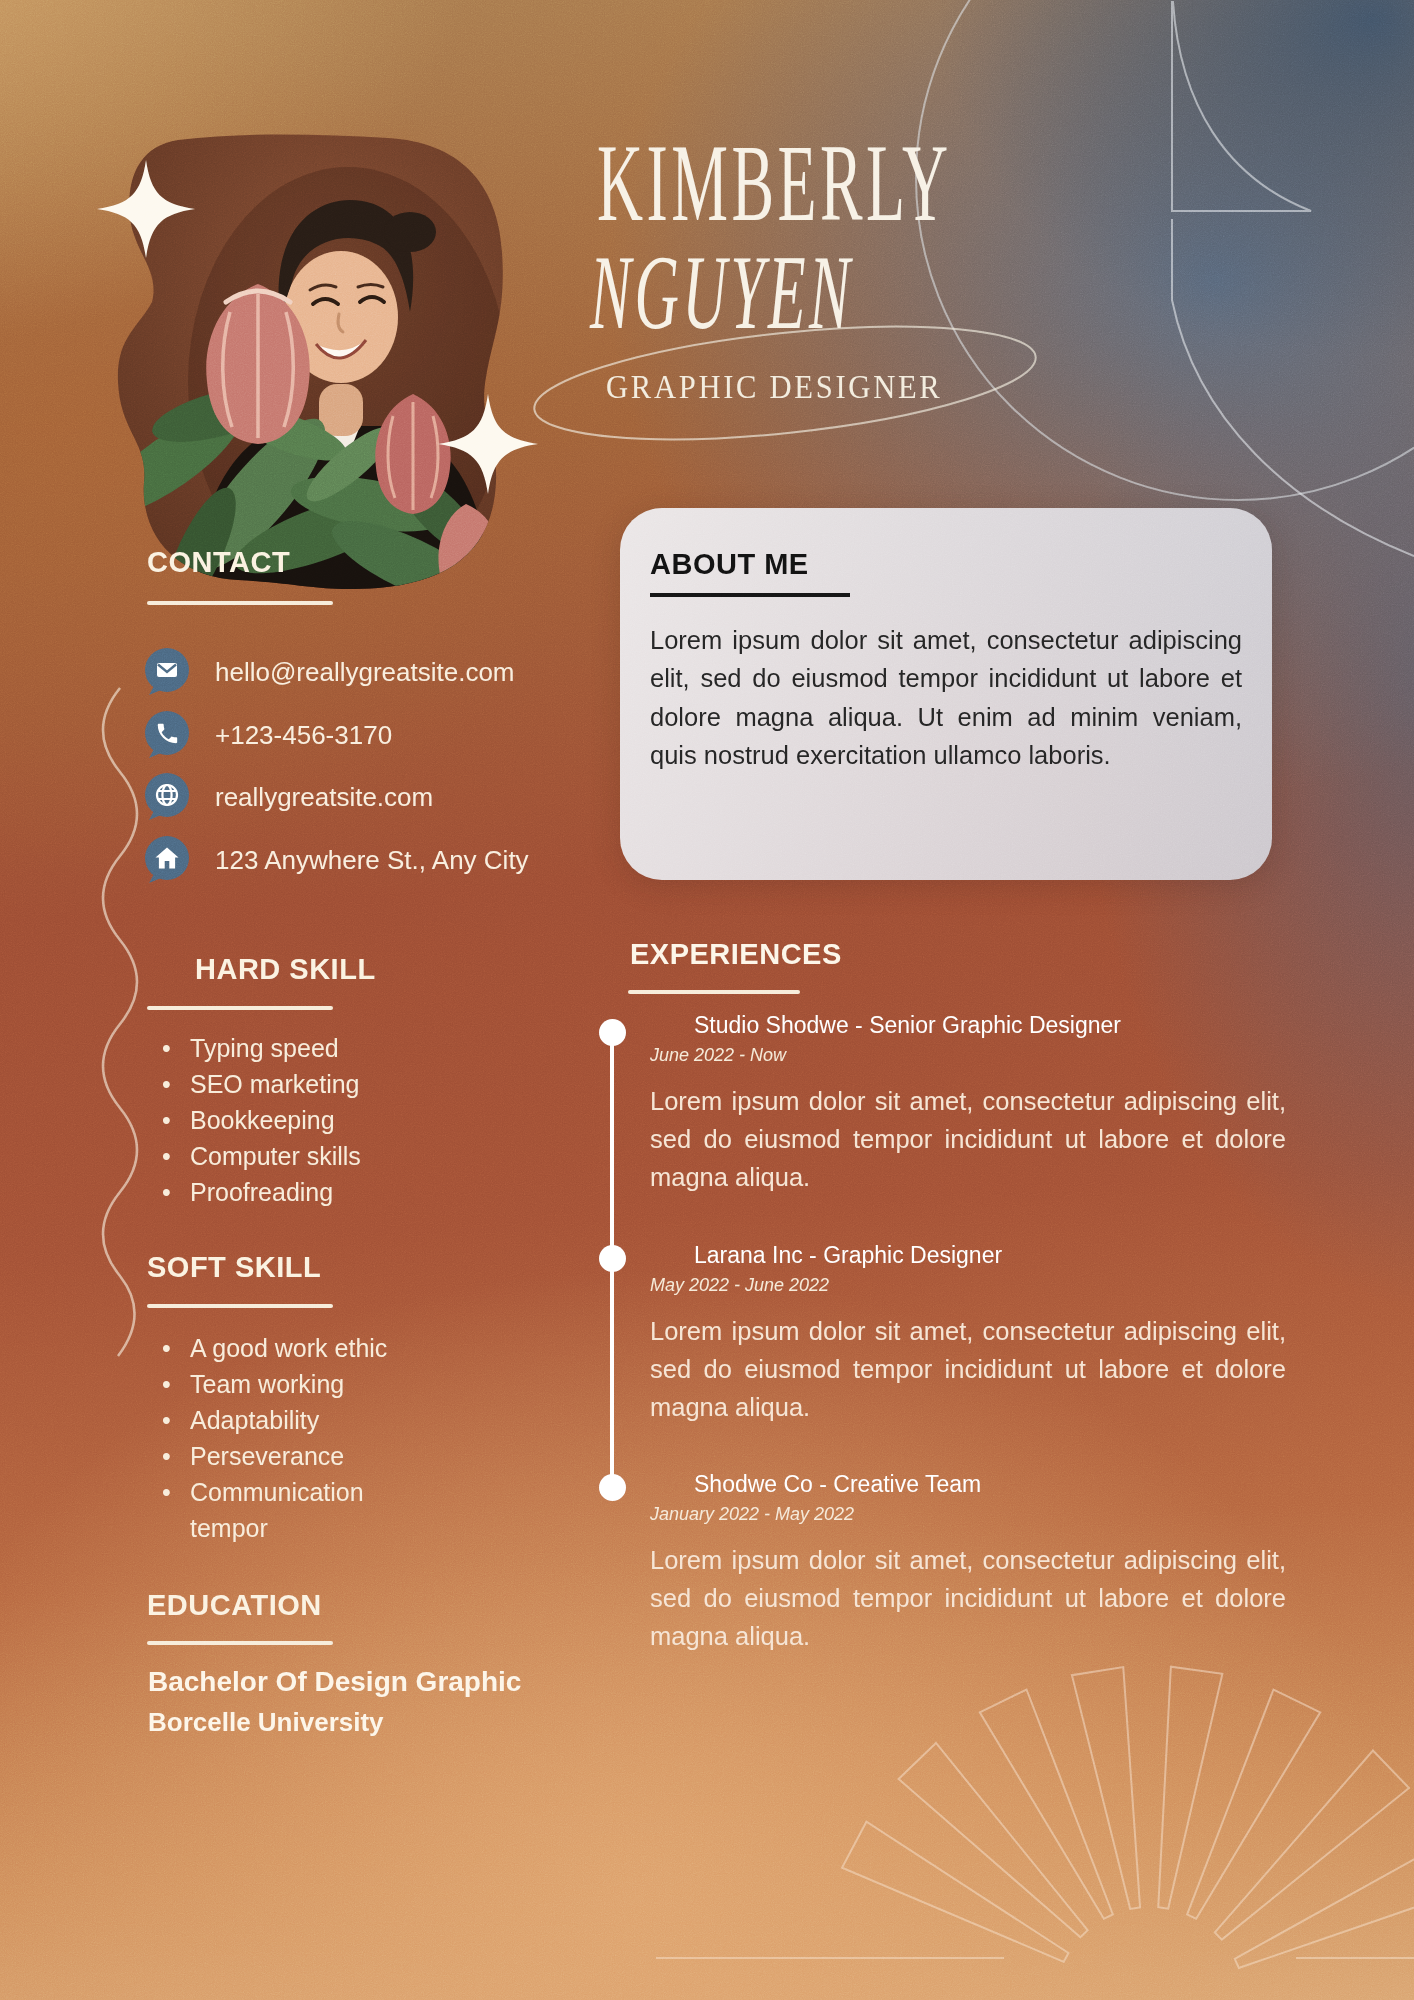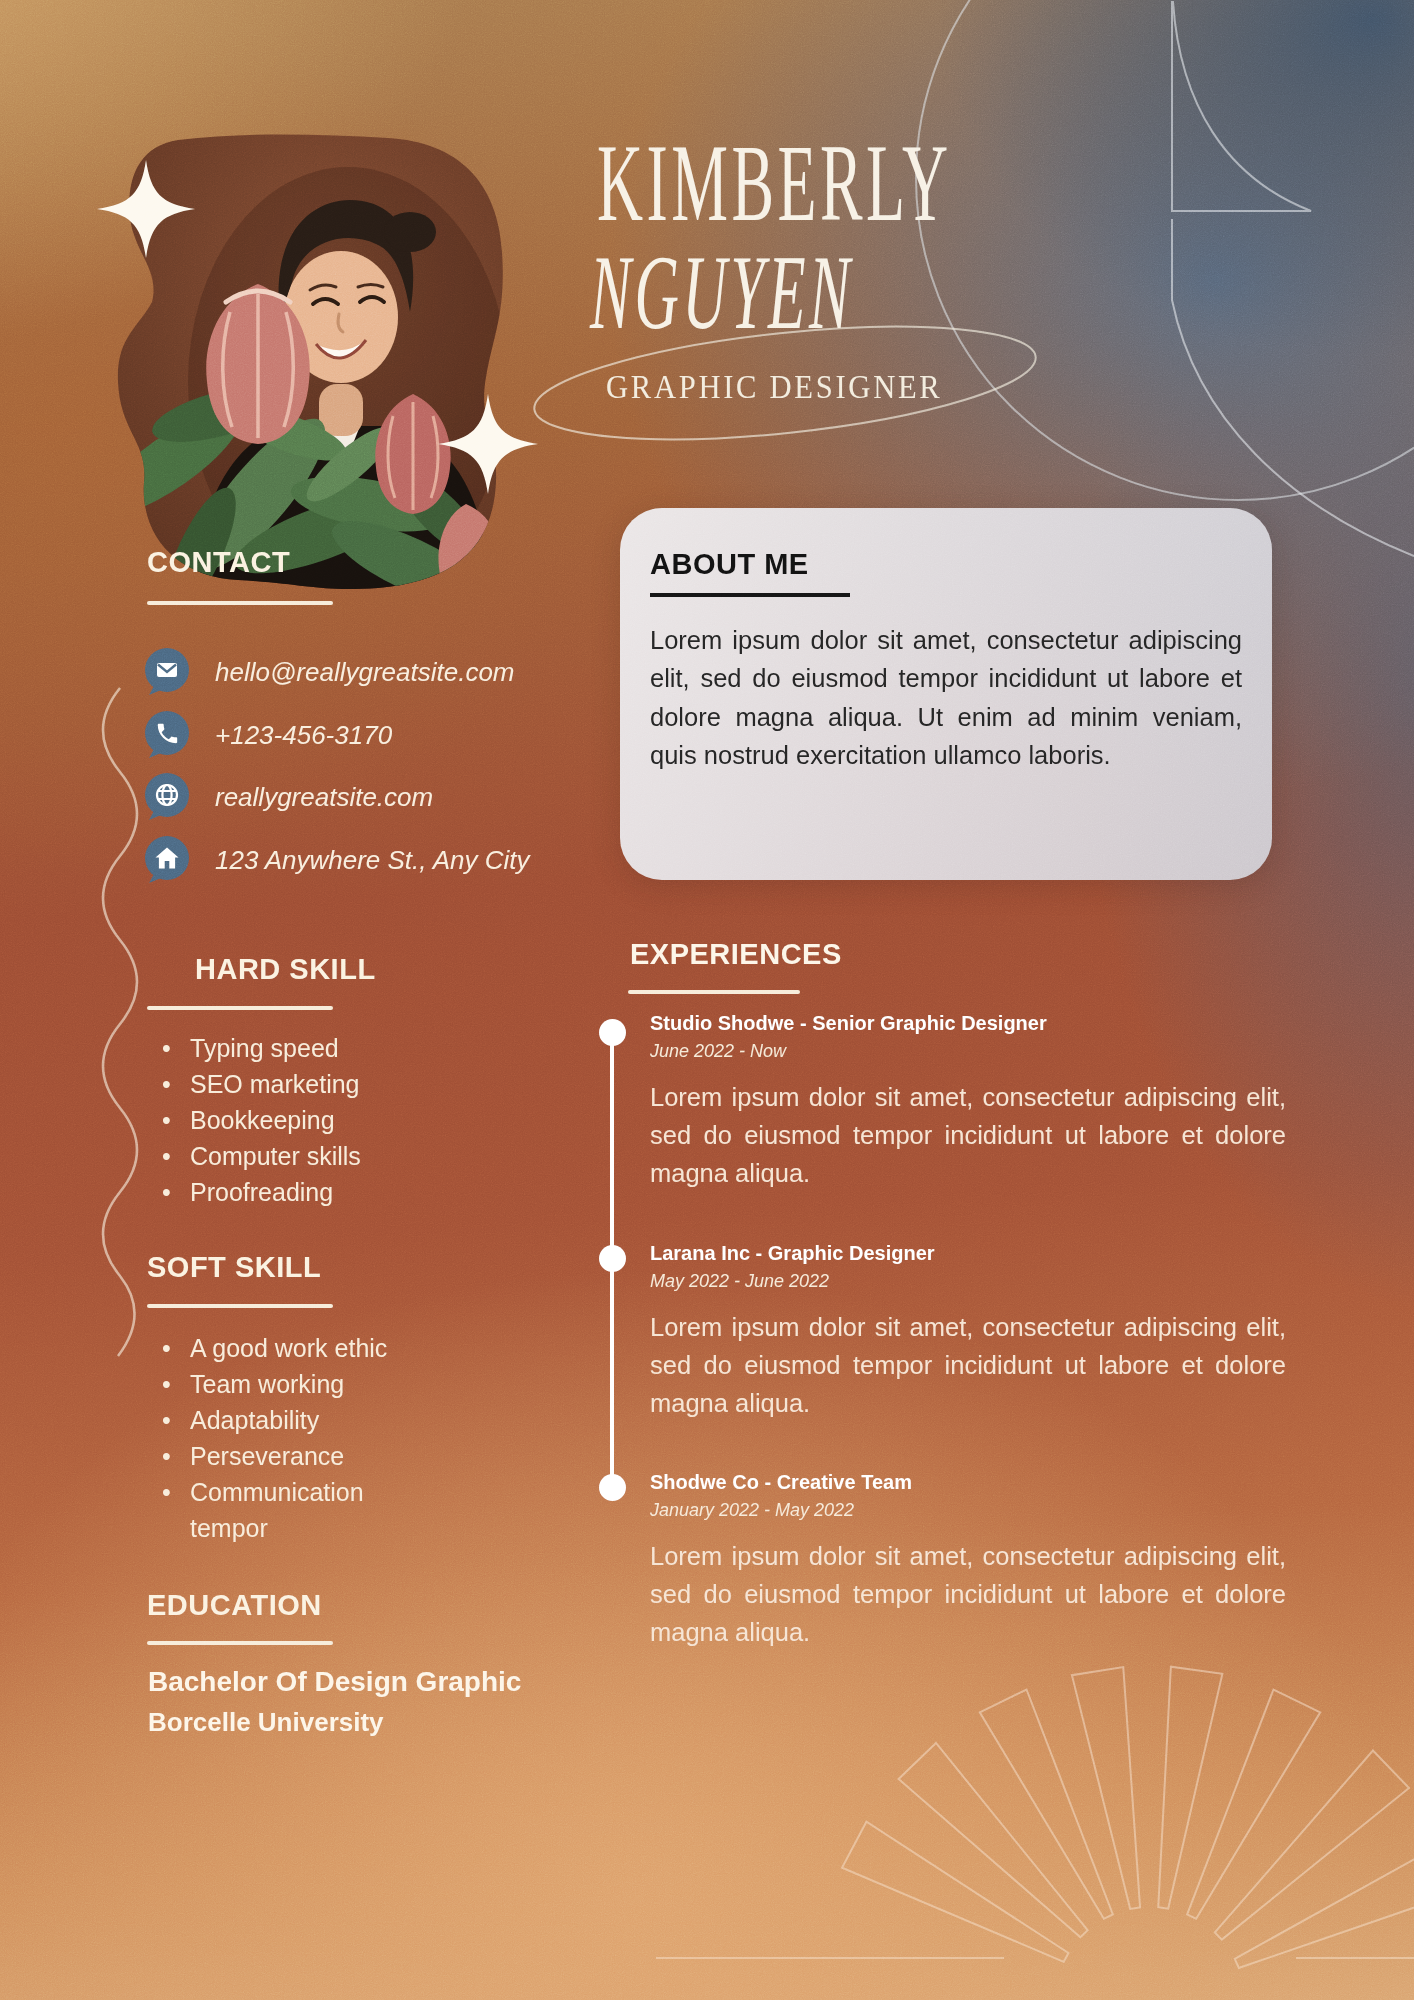--- a/index.html
+++ b/index.html
@@ -28,21 +28,21 @@
   .job-title {
     font-family:"Liberation Serif", serif; color:#f3ecdd; font-size:34px;
     letter-spacing:3px; transform:scaleX(.9); transform-origin:left top; white-space:nowrap;
   }
 
   
   .sec-h { color:#fbf2e0; font-size:29px; font-weight:bold; letter-spacing:.5px; white-space:nowrap; }
   .sec-rule { height:3.5px; background:#f7ecd9; border-radius:2px; }
 
   
-  .c-row { display:flex; align-items:center; height:48px;font-style:italic; }
+  .c-row { display:flex; align-items:center; height:48px; }
   .c-icon { width:46px; height:48px; flex:0 0 46px; }
   .c-text { margin-left:24px; color:#f9eedd; font-size:26px; white-space:nowrap; }
 
   
   .skill-list { width:270px; }
   .skill-item { position:relative; padding-left:42px; color:#f8ecd9; font-size:25px; line-height:36px; }
   .skill-item::before { content:"•"; position:absolute; left:14px; top:0; color:#f8ecd9; }
 
   
   .edu-degree { color:#fdf6e8; font-size:28px; font-weight:bold; line-height:40px; white-space:nowrap; }
@@ -58,21 +58,21 @@
   }
   .about-h { color:#121212; font-size:29px; font-weight:bold; letter-spacing:.5px; }
   .about-rule { width:200px; height:3.5px; background:#151515; margin-top:12px; }
   .about-body {
     margin-top:24px; width:592px; color:#242424; font-size:25.5px; line-height:38.5px;
     text-align:justify;
   }
 
   
   .exp-entry { width:636px; }
-  .exp-title { color:#ffffff; font-size:20px; font-weight:bold; white-space:nowrap; }
+  .exp-title { color:#ffffff; font-size:23px; font-weight:normal; white-space:nowrap;margin-left:44px; }
   .exp-period { color:#f6e9d6; font-size:18px; font-style:italic; margin-top:6px; }
   .exp-body { margin-top:16px; color:#f6e4d2; font-size:25.5px; line-height:38px; text-align:justify; }
   .tl-line { left:610px; width:3.5px; background:#fff; border-radius:2px; }
   .tl-dot { width:27px; height:27px; border-radius:50%; background:#fff; }
 
   
   .photo-wrap { left:108px; top:132px; width:402px; height:462px; }
 
   .deco, .noise { left:0; top:0; pointer-events:none; }
   .noise { mix-blend-mode:overlay; opacity:.5; }

